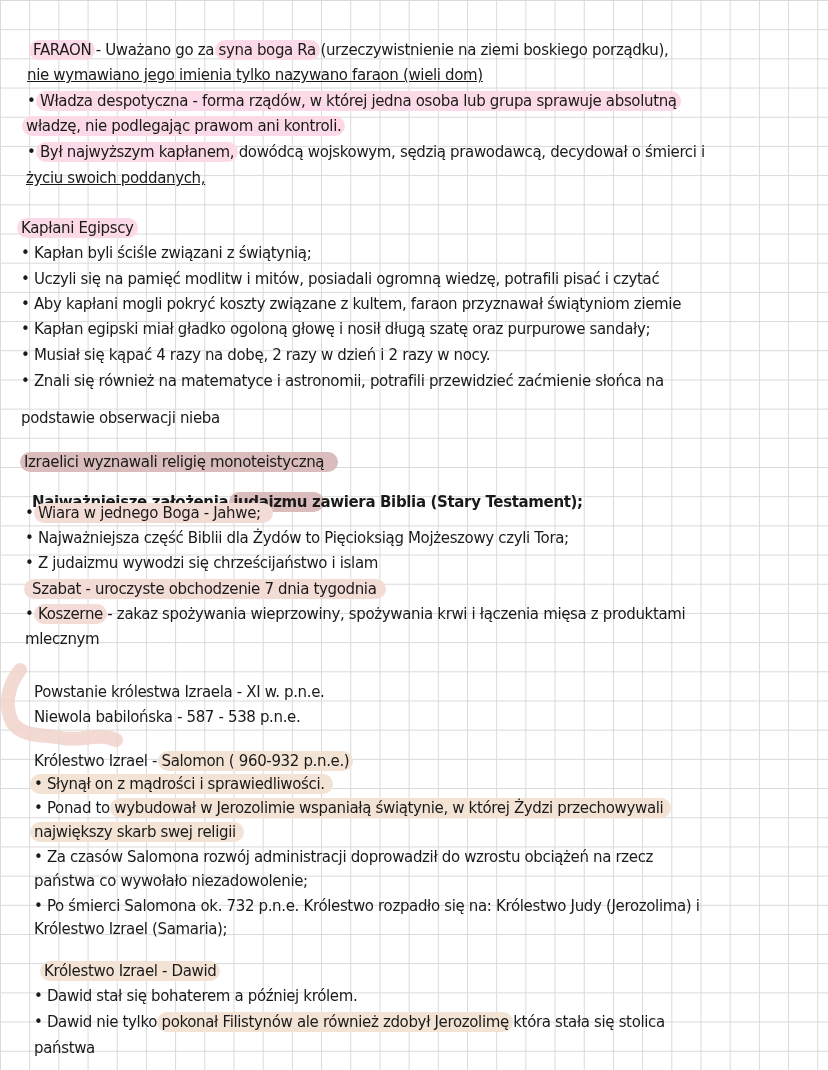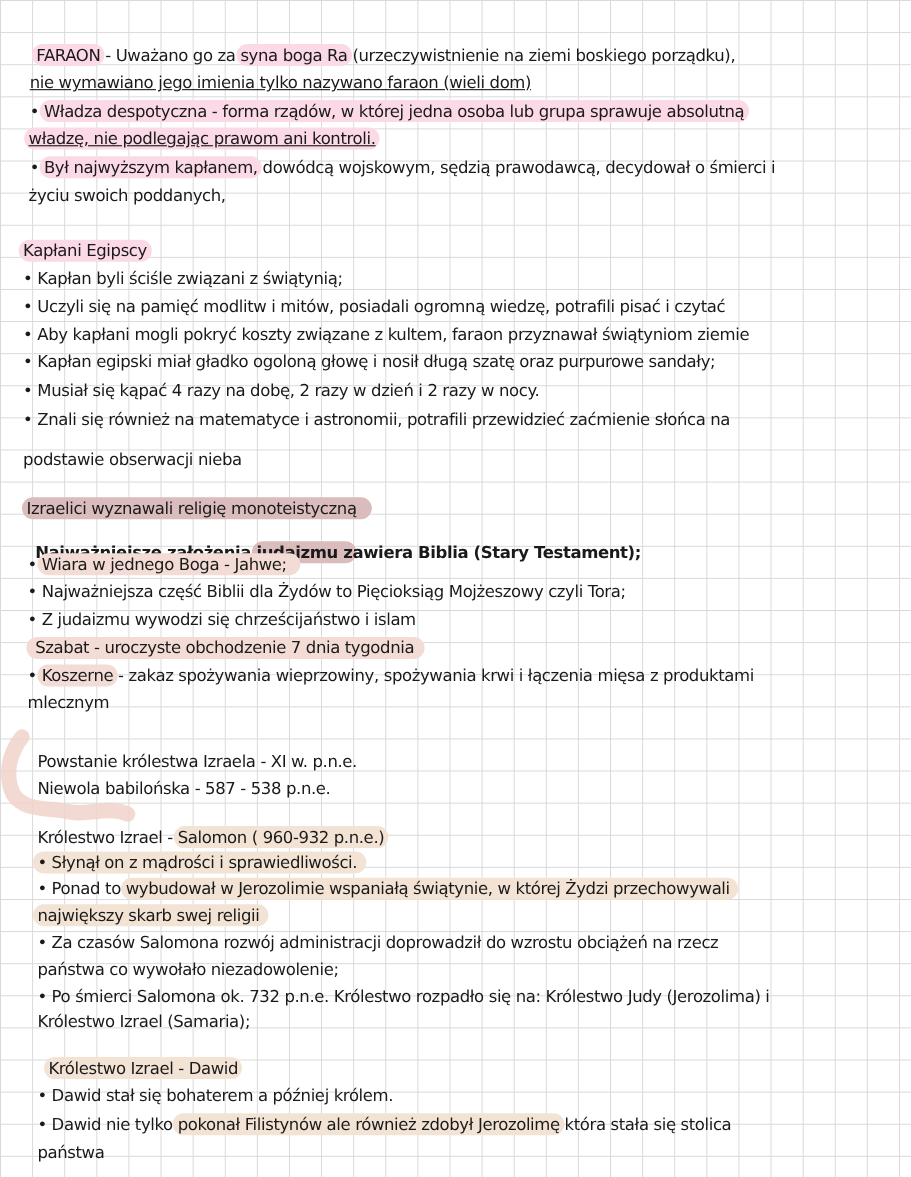--- a/index.html
+++ b/index.html
@@ -33,27 +33,27 @@
 </svg>
 
 <div>
   <div class="line" style="left:33px; top:40px;">
     <span class="hl pink">FARAON</span><span> - Uważano go za </span><span class="hl pink">syna boga Ra</span><span> (urzeczywistnienie na ziemi boskiego porządku),</span>
   </div>
   <div class="line" style="left:27px; top:65px;text-decoration:underline;">nie wymawiano jego imienia tylko nazywano faraon (wieli dom)</div>
   <div class="line" style="left:27px; top:91px;">
     <span>• </span><span class="hl pink">Władza despotyczna - forma rządów, w której jedna osoba lub grupa sprawuje absolutną</span>
   </div>
-  <div class="line" style="left:26px; top:116px;text-decoration:underline;">
+  <div class="line" style="left:26px; top:116px;">
     <span class="hl pink">władzę, nie podlegając prawom ani kontroli.</span>
   </div>
   <div class="line" style="left:27px; top:142px;">
     <span>• </span><span class="hl pink">Był najwyższym kapłanem,</span><span> dowódcą wojskowym, sędzią  prawodawcą, decydował o śmierci i</span>
   </div>
-  <div class="line" style="left:26px; top:168px;">życiu swoich poddanych,</div>
+  <div class="line" style="left:26px; top:168px;text-decoration:underline;">życiu swoich poddanych,</div>
 </div>
 
 <div>
   <div class="line" style="left:21px; top:218px;">
     <span class="hl pink">Kapłani Egipscy</span>
   </div>
   <div class="line" style="left:21px; top:243px;">• Kapłan byli ściśle związani z świątynią;</div>
   <div class="line" style="left:21px; top:269px;">• Uczyli się na pamięć modlitw i mitów, posiadali ogromną wiedzę, potrafili pisać i czytać</div>
   <div class="line" style="left:21px; top:294px;">• Aby kapłani mogli pokryć koszty związane z kultem, faraon przyznawał świątyniom ziemie</div>
   <div class="line" style="left:21px; top:319px;">• Kapłan egipski miał gładko ogoloną głowę i nosił długą szatę oraz purpurowe sandały;</div>

